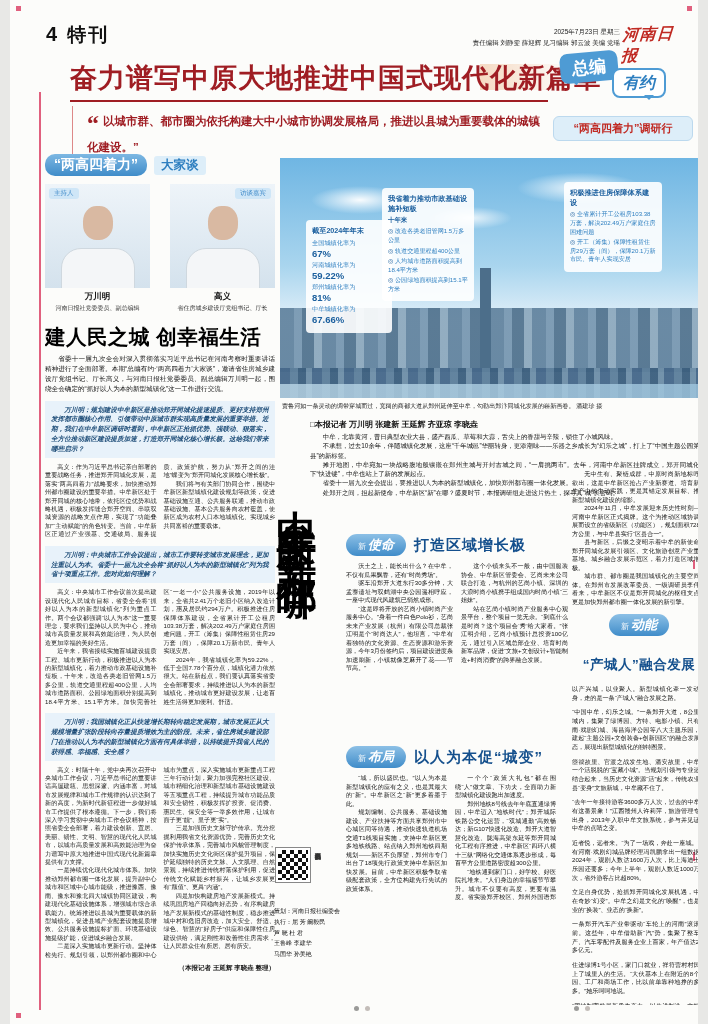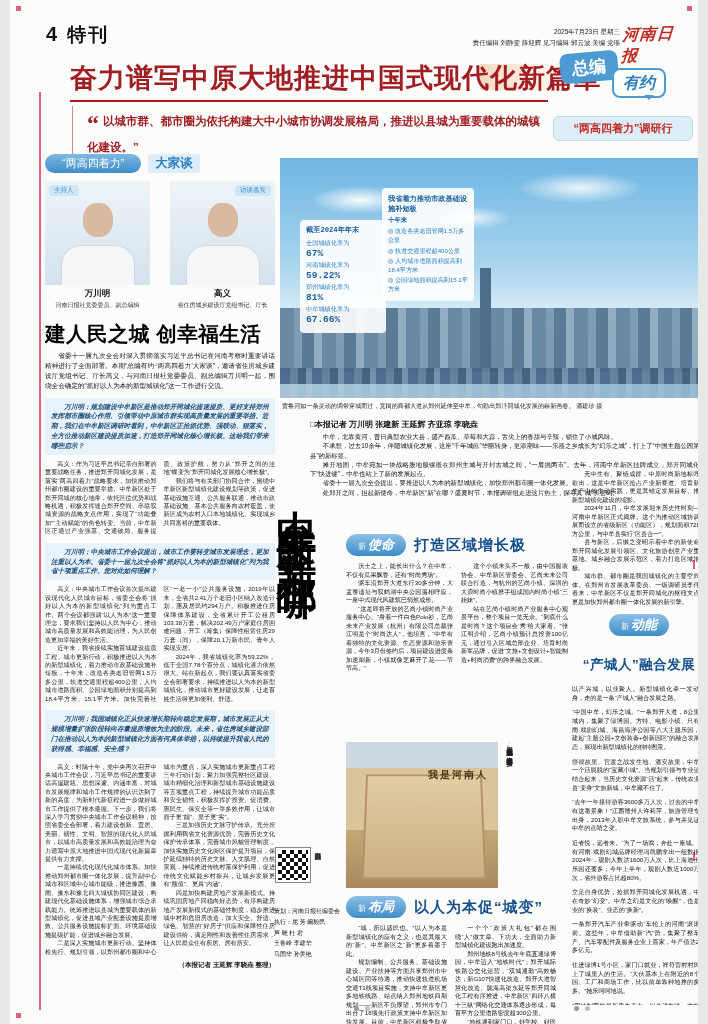--- a/index.html
+++ b/index.html
@@ -30,22 +30,22 @@
   .quote{position:absolute;left:62px;top:106px;width:468px;color:#9f1d23;border-left:1px solid #d88;padding:4px 0 0 14px;}
   .quote .qm{font-size:24px;font-weight:900;vertical-align:-6px;margin-right:4px;font-family:"Liberation Serif",serif;}
   .quote .qtext{font-size:11.5px;font-weight:bold;line-height:1.6;display:inline;}
   .quote .author{text-align:right;font-size:11px;font-weight:bold;margin-top:2px;}
   
   .rule-left{position:absolute;left:29px;top:92px;width:2px;height:918px;background:#e0607e;}
   .mark{position:absolute;background:#e0607e;}
   
   .talk{position:absolute;left:35px;top:154px;width:230px;height:860px;overflow:hidden;}
   .talk-badge{display:flex;align-items:center;gap:7px;}
-  .talk-badge .pill{background:linear-gradient(#7db8e3,#3f8cc9);color:#fff;font-weight:normal;font-size:11px;
-        padding:2px 17px;border-radius:10px;}
+  .talk-badge .pill{background:linear-gradient(#7db8e3,#3f8cc9);color:#fff;font-weight:bold;font-size:14px;
+        padding:2px 9px;border-radius:10px;}
   .talk-badge .aft{color:#2e7fc0;font-weight:900;font-size:12.5px;background:#ddeef9;padding:1px 7px;border-radius:3px;}
   .portraits{display:flex;gap:20px;margin-top:8px;font-family:Liberation Mono, monospace;}
   .portrait{width:111px;}
   .ph{height:104px;background:linear-gradient(#eef4f9,#d4e2ed);position:relative;overflow:hidden;}
   .ph .head{position:absolute;left:50%;top:22px;transform:translateX(-50%);width:30px;height:34px;border-radius:45%;background:#d9b9a2;}
   .ph .body{position:absolute;left:50%;bottom:-6px;transform:translateX(-50%);width:74px;height:46px;border-radius:20px 20px 0 0;background:#f4f6f8;border:1px solid #cfd8df;}
   .ph .tag{position:absolute;top:4px;background:#cfe6f7;color:#3a87c8;font-size:6.5px;padding:1px 5px;border-radius:3px;}
   .tag-l{left:4px;} .tag-r{right:4px;}
   .pname{text-align:center;font-size:8.5px;font-weight:bold;margin-top:3px;}
   .ptitle{text-align:center;font-size:6px;color:#333;margin-top:1px;}
@@ -202,38 +202,43 @@
     </div>
     <div class="int-credit" data-name="interview-credit">（本报记者 王延辉 李晓垚 整理）</div>
   </div>
 
   <div class="photo" data-name="aerial-city-photo">
     <div class="skyline" data-name="skyline-graphic"></div>
     <div class="tower" data-name="tower-graphic"></div>
     <div class="skyline2" data-name="skyline-graphic"></div>
     <div class="river" data-name="river-graphic"></div>
 
-    <div class="ibox" style="left:20px;top:62px;width:86px;font-family:Liberation Mono, monospace;" data-name="infobox-urbanization-rates">
+    <div class="ibox" style="left:26px;top:62px;width:86px;" data-name="infobox-urbanization-rates">
       <h4 data-name="infobox-title">截至2024年年末</h4>
       <div class="row" data-name="stat-row"><span data-name="stat-label">全国城镇化率为</span><span class="val" data-name="stat-value">67%</span></div>
       <div class="row" data-name="stat-row"><span data-name="stat-label">河南城镇化率为</span><span class="val" data-name="stat-value">59.22%</span></div>
       <div class="row" data-name="stat-row"><span data-name="stat-label">郑州城镇化率为</span><span class="val" data-name="stat-value">81%</span></div>
       <div class="row" data-name="stat-row"><span data-name="stat-label">中牟城镇化率为</span><span class="val" data-name="stat-value">67.66%</span></div>
     </div>
 
     <div class="ibox" style="left:102px;top:30px;width:92px;" data-name="infobox-infrastructure">
       <h4 data-name="infobox-title">我省着力推动市政基础设施补短板</h4>
       <div class="sub" data-name="infobox-subtitle">十年来</div>
       <div class="line" data-name="stat-line">改造各类老旧管网1.5万多公里</div>
       <div class="line" data-name="stat-line">轨道交通里程超400公里</div>
       <div class="line" data-name="stat-line">人均城市道路面积提高到18.4平方米</div>
       <div class="line" data-name="stat-line">公园绿地面积提高到15.1平方米</div>
     </div>
 
 
+    <div class="ibox" style="left:284px;top:24px;width:98px;" data-name="infobox-housing">
+      <h4 data-name="infobox-title">积极推进住房保障体系建设</h4>
+      <div class="line" data-name="stat-line">全省累计开工公租房103.38万套，解决202.49万户家庭住房困难问题</div>
+      <div class="line" data-name="stat-line">开工（筹集）保障性租赁住房29万套（间），保障20.1万新市民、青年人实现安居</div>
+    </div>
   </div>
   <div class="caption" data-name="photo-caption">贾鲁河如一条灵动的绸带穿城而过，宽阔的商都大道从郑州延伸至中牟，勾勒出郑汴同城化发展的崭新画卷。 潘建珍 摄</div>
 
   <div class="byline" data-name="feature-byline">□本报记者 万川明 张建新 王延辉 齐亚琼 李晓垚</div>
   <div class="f-intro" data-name="feature-intro">
     <p data-name="paragraph">中牟，北靠黄河，昔日典型农业大县，盛产西瓜、草莓和大蒜，舌尖上的香甜与辛辣，锁住了小城风味。</p>
     <p data-name="paragraph">不承想，过去10余年，伴随城镇化发展，这座“千年城邑”华丽转身，更添潮味——乐器之乡成长为“幻乐之城”，打上了“中国主题公园第一县”的新标签。</p>
     <p data-name="paragraph">摊开地图，中牟宛如一块战略腹地般镶嵌在郑州主城与开封古城之间，“一肩挑两市”。去年，河南中牟新区挂牌成立，郑开同城化按下“快进键”，中牟也站上了新的发展起点。</p>
     <p data-name="paragraph">省委十一届九次全会提出，要推进以人为本的新型城镇化，加快郑州都市圈一体化发展。</p>
     <p data-name="paragraph">处郑开之间，担起新使命，中牟新区“新”在哪？盛夏时节，本报调研组走进这片热土，探寻其“城”长密码。</p>
@@ -248,30 +253,20 @@
           <span class="b" data-name="badge-big-text">使命</span>
         </span>
       <span class="sec-title" data-name="section-title">打造区域增长极</span>
     </div>
     <div class="body2" data-name="mission-body">
       <p data-name="paragraph">沃土之上，能长出什么？在中牟，不仅有瓜果飘香，还有“时尚秀场”。</p>
       <p data-name="paragraph">驱车沿郑开大道东行30多分钟，大孟寨遗址与双鹤湖中央公园遥相呼应，一座中式现代风建筑已悄然成形。</p>
       <p data-name="paragraph">“这是即将开放的艺尚小镇时尚产业服务中心。”身着一件白色Polo衫，艺尚未来产业发展（杭州）有限公司总裁张江明是个“时尚达人”，他坦言，“中牟有着独特的文化资源、生态资源和游乐资源，今年3月份签约后，项目建设进度条加速刷新，小镇就像芝麻开了花——节节高。”</p>
       <p data-name="paragraph">这个小镇来头不一般，由中国服装协会、中牟新区管委会、艺尚未来公司联合打造，与杭州的艺尚小镇、深圳的大浪时尚小镇携手组成国内时尚小镇“三姐妹”。</p>
       <p data-name="paragraph">站在艺尚小镇时尚产业服务中心观景平台，整个项目一览无余。“到底什么是时尚？这个项目会‘秀’给大家看。”张江明介绍，艺尚小镇预计总投资100亿元，通过引入区域总部企业、培育时尚新军品牌，促进“文旅+文创设计+智能制造+时尚消费”的跨界融合发展。</p>
-    </div>
-    <div class="photo-row" data-name="theater-photo-row">
-      <div class="photo2" data-name="theater-photo">
-        <div class="wall" data-name="theater-wall-graphic"></div>
-        <div class="plaque" data-name="theater-inscription">我是河南人</div>
-      </div>
-      <div class="vcap" data-name="theater-photo-caption">
-        <span data-name="caption-text">只有河南·戏剧幻城内蕴藏着中原文化的厚重底蕴。</span>
-        <span class="cr" data-name="caption-credit">本报记者 聂冬晗 摄</span>
-      </div>
     </div>
     <div class="sec-head" style="margin-top:8px;" data-name="section-header-layout">
       <span class="sec-badge" data-name="layout-badge">
           <span class="s" data-name="badge-small-text">新</span>
           <span class="b" data-name="badge-big-text">布局</span>
         </span>
       <span class="sec-title" data-name="section-title">以人为本促“城变”</span>
     </div>
     <div class="body2b" data-name="layout-body">
       <p data-name="paragraph">“城，所以盛民也。”以人为本是新型城镇化的应有之义，也是其最大的“新”。中牟新区之“新”更多着墨于此。</p>

